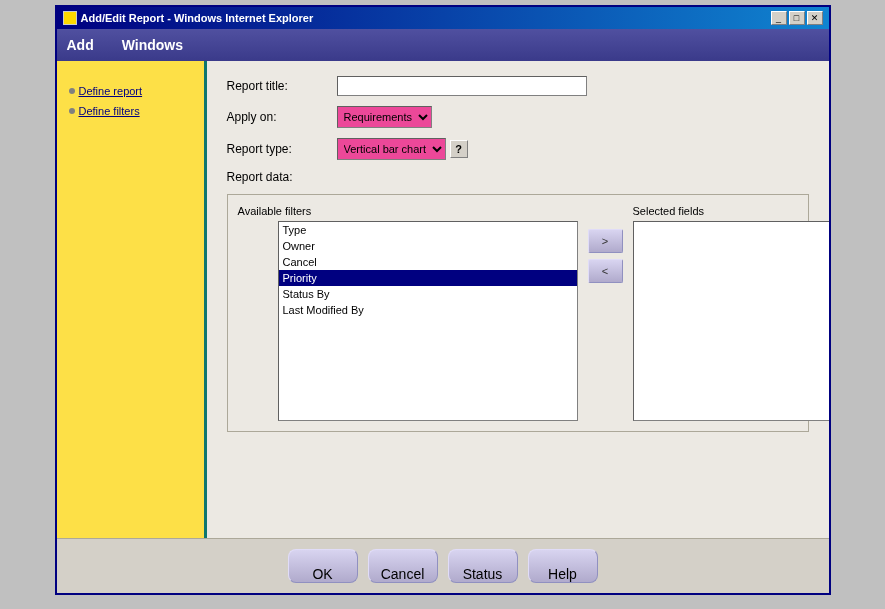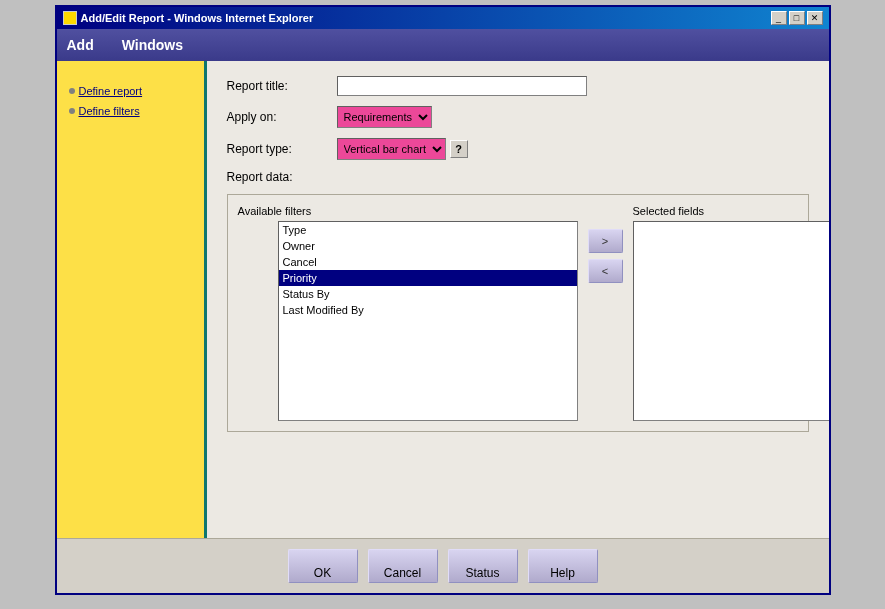--- a/index.html
+++ b/index.html
@@ -265,24 +265,24 @@
       gap: 10px;
       flex-shrink: 0;
     }
     .dialog-btn {
       min-width: 70px;
       height: 24px;
       background: linear-gradient(to bottom, #d8d4f0, #b0aacc);
       border: 1px solid #9090c0;
       border-top-color: #e0dcf8;
       border-left-color: #e0dcf8;
-      font-size: 12px;
+      font-size: 14px;
       cursor: pointer;
       padding: 16px 12px;
-      border-radius: 2px;
+      border-radius: 8px;
       color: #000;
     }
   </style>
 </head>
 <body>
 
 <div class="window">
 
   <div class="title-bar">
     <div class="title-bar-text">

